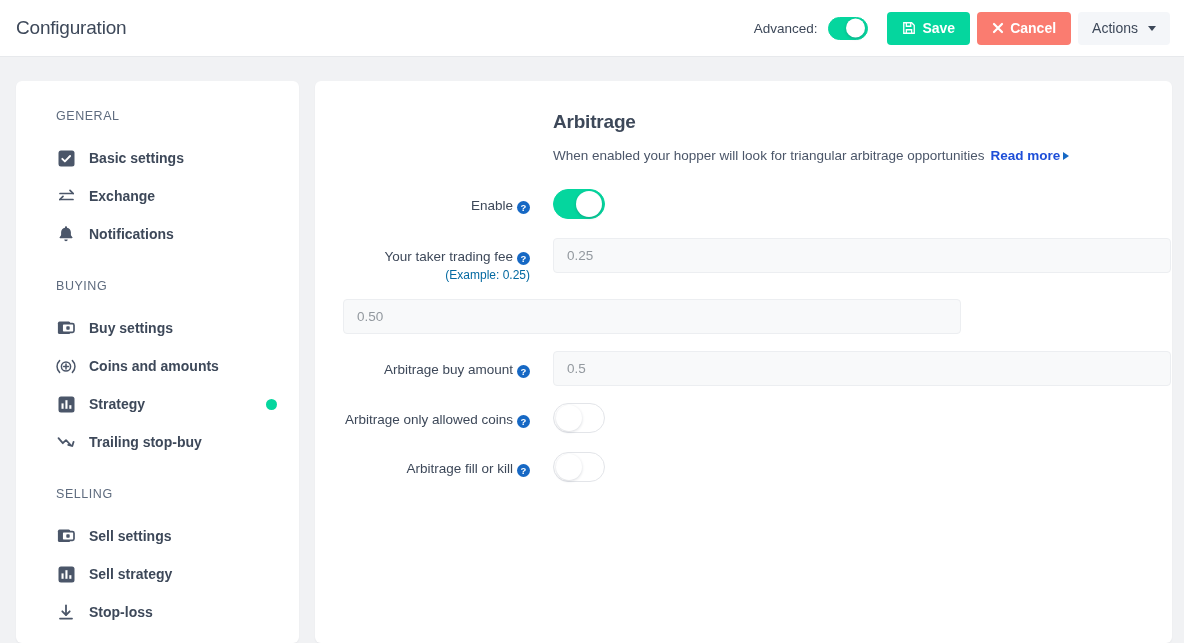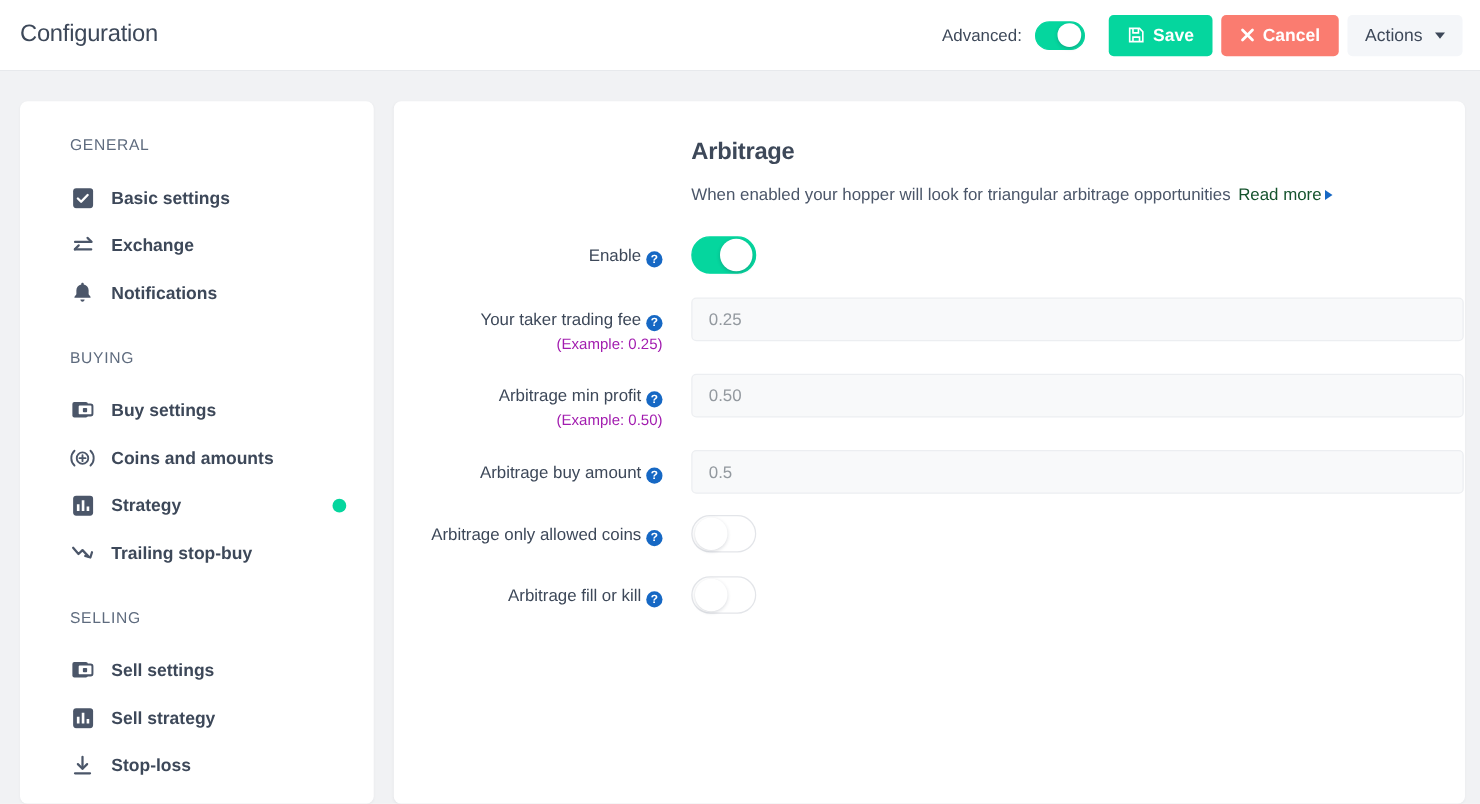--- a/index.html
+++ b/index.html
@@ -175,22 +175,22 @@
   }
   .section-desc {
     font-size: 13.5px;
     color: #4b5669;
     margin: 0 0 26px 210px;
     display: flex;
     align-items: baseline;
     gap: 6px;
   }
   .read-more {
-    color: #14532d;
-    font-weight: normal;
+    color: #1d4ed8;
+    font-weight: bold;
     text-decoration: none;
     cursor: pointer;
   }
   .read-arrow {
     display: inline-block;
     width: 0; height: 0;
     border-top: 4.5px solid transparent;
     border-bottom: 4.5px solid transparent;
     border-left: 6px solid #1668c4;
     margin-left: 3px;
@@ -226,21 +226,21 @@
     line-height: 13px;
     text-align: center;
     vertical-align: -1px;
     margin-left: 4px;
     cursor: pointer;
     font-family: "Liberation Sans", sans-serif;
   }
   .field-example {
     display: block;
     font-size: 12px;
-    color: #a21caf;
+    color: #0369a1;
     margin-top: 3px;
   }
   .control-col { flex: 1; min-width: 0; }
   .text-input {
     width: 618px;
     height: 35px;
     background: #f8f9fa;
     border: 1px solid #eceef1;
     border-radius: 4px;
     padding: 0 13px;
@@ -428,21 +428,20 @@
             <div class="toggle lg on">
               <span class="knob"></span>
             </div>
           </div>
         </div>
         <div class="form-row row-gap-1">
           <div class="label-col"><span class="field-label"><span>Your taker trading fee</span><span class="help-icon">?</span></span><span class="field-example">(Example: 0.25)</span></div>
           <div class="control-col"><input type="text" class="text-input" placeholder="0.25" style=""></div>
         </div>
         <div class="form-row row-gap-1">
-          <div class="label-col"><span class="field-label"><span>Arbitrage min profit</span><span class="help-icon">?</span></span><span class="field-example">(Example: 0.50)</span></div>
           <div class="control-col"><input type="text" class="text-input" placeholder="0.50" style=""></div>
         </div>
         <div class="form-row row-gap-1">
           <div class="label-col"><span class="field-label"><span>Arbitrage buy amount</span><span class="help-icon">?</span></span></div>
           <div class="control-col"><input type="text" class="text-input" placeholder="0.5" style=""></div>
         </div>
         <div class="form-row row-toggle row-gap-2">
           <div class="label-col"><span class="field-label"><span>Arbitrage only allowed coins</span><span class="help-icon">?</span></span></div>
           <div class="control-col">
             <div class="toggle lg off">

